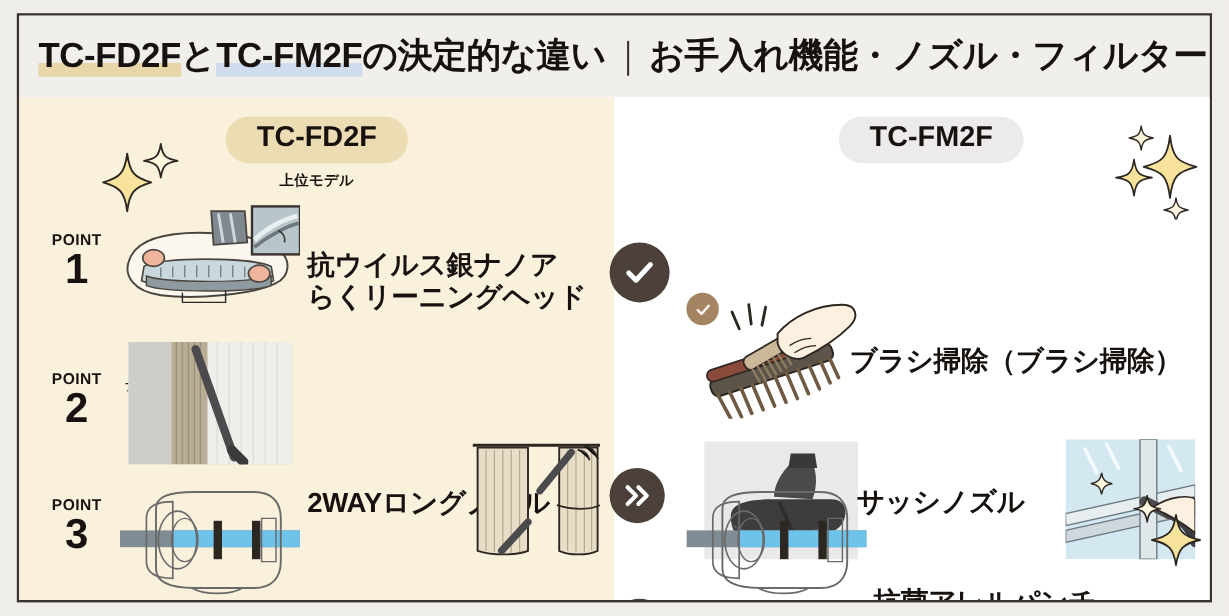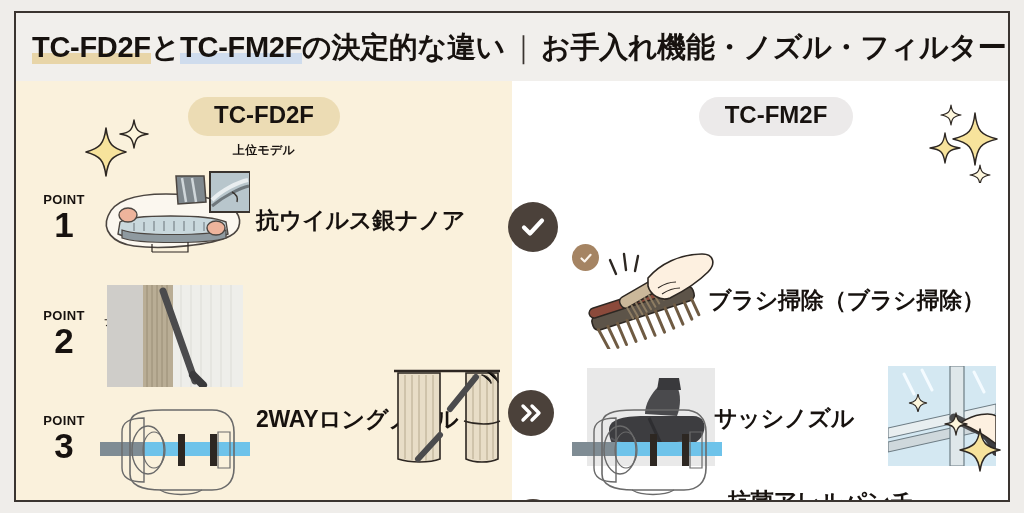--- a/index.html
+++ b/index.html
@@ -256,20 +256,21 @@
             <path d="M60 82 L60 74 M60 82 L96 82 L96 72" stroke="#2d2722" stroke-width="1.2" fill="none"></path>
           </svg>
         </div>
         <div class="caption-sm" style="left:88px; top:236px;">
           <span>プレート</span><br>
           <span>（くし歯）</span>
         </div>
 
         <div class="feat-text" style="left:240px; top:126px;">
           <span>抗ウイルス銀ナノア</span><br>
+          <span>らくリーニングヘッド</span>
         </div>
 
         <div class="marker" style="left:492px; top:121px; width:50px; height:50px;">
           <svg width="30" height="30" viewBox="0 0 30 30">
             <path d="M6 15.5 L12 21.5 L24 8.5" stroke="#ffffff" stroke-width="4.2" fill="none" stroke-linecap="round" stroke-linejoin="round"></path>
           </svg>
         </div>
 
         <div class="mini-check" style="left:556px; top:163px;">
           <svg width="16" height="16" viewBox="0 0 16 16">

